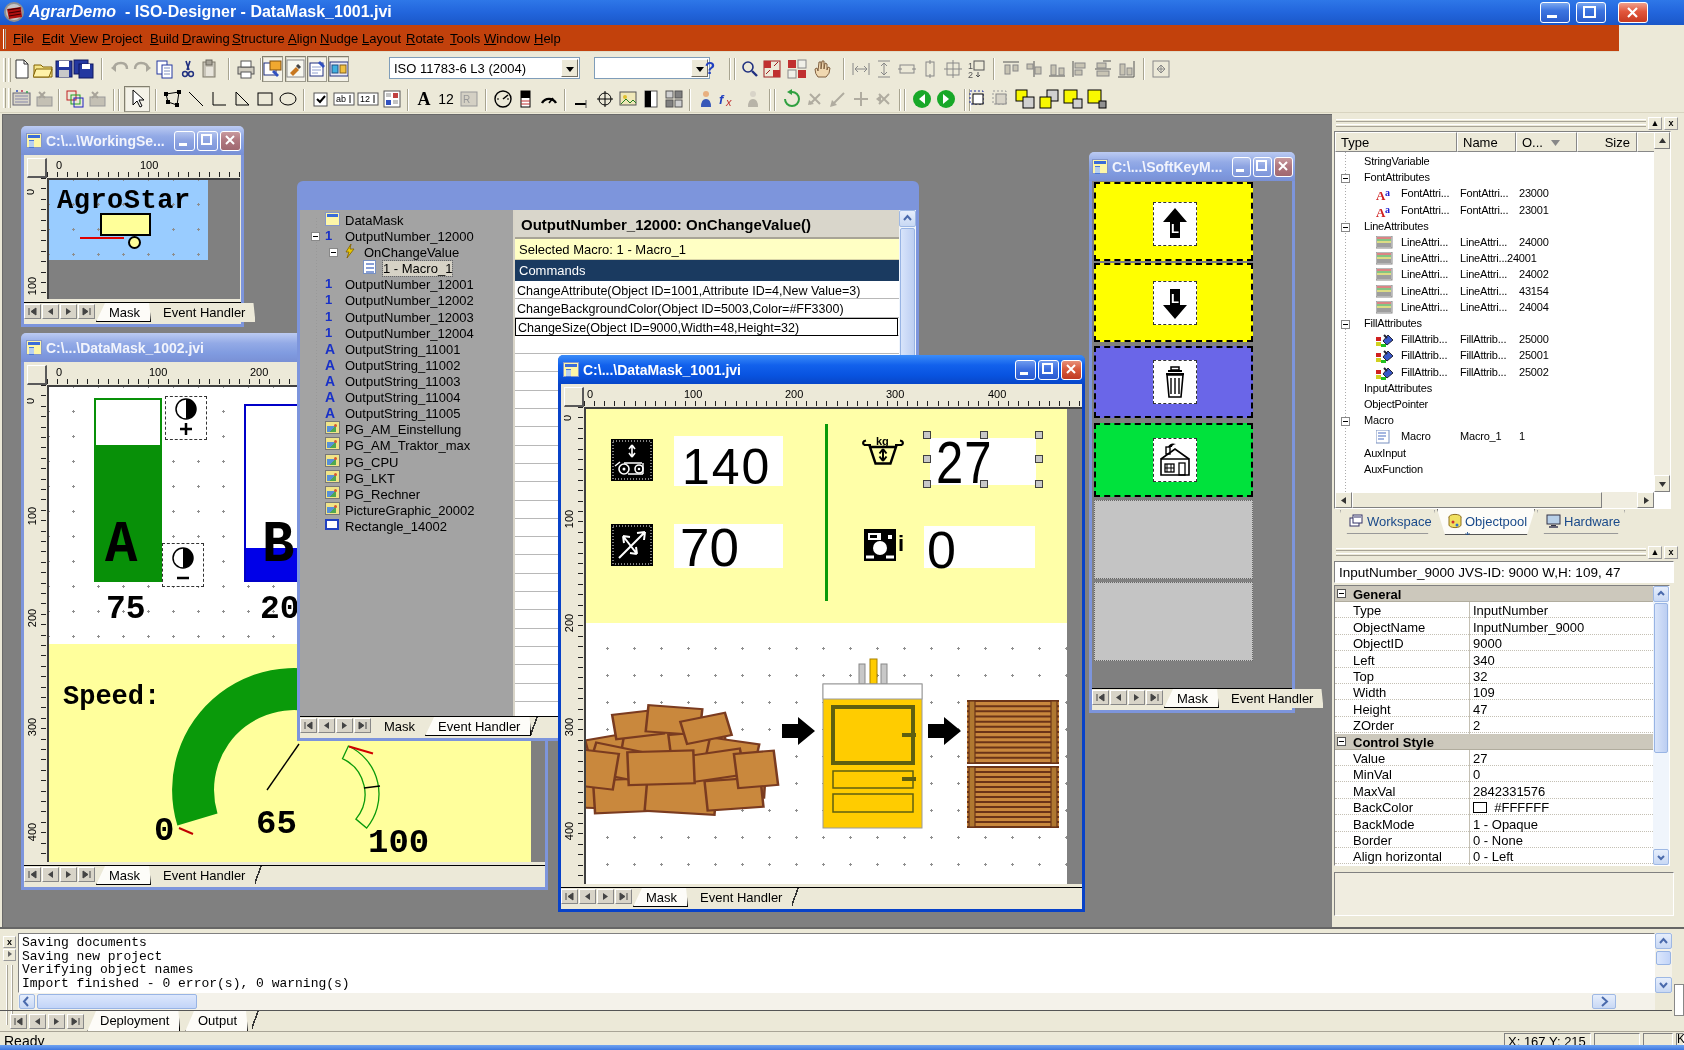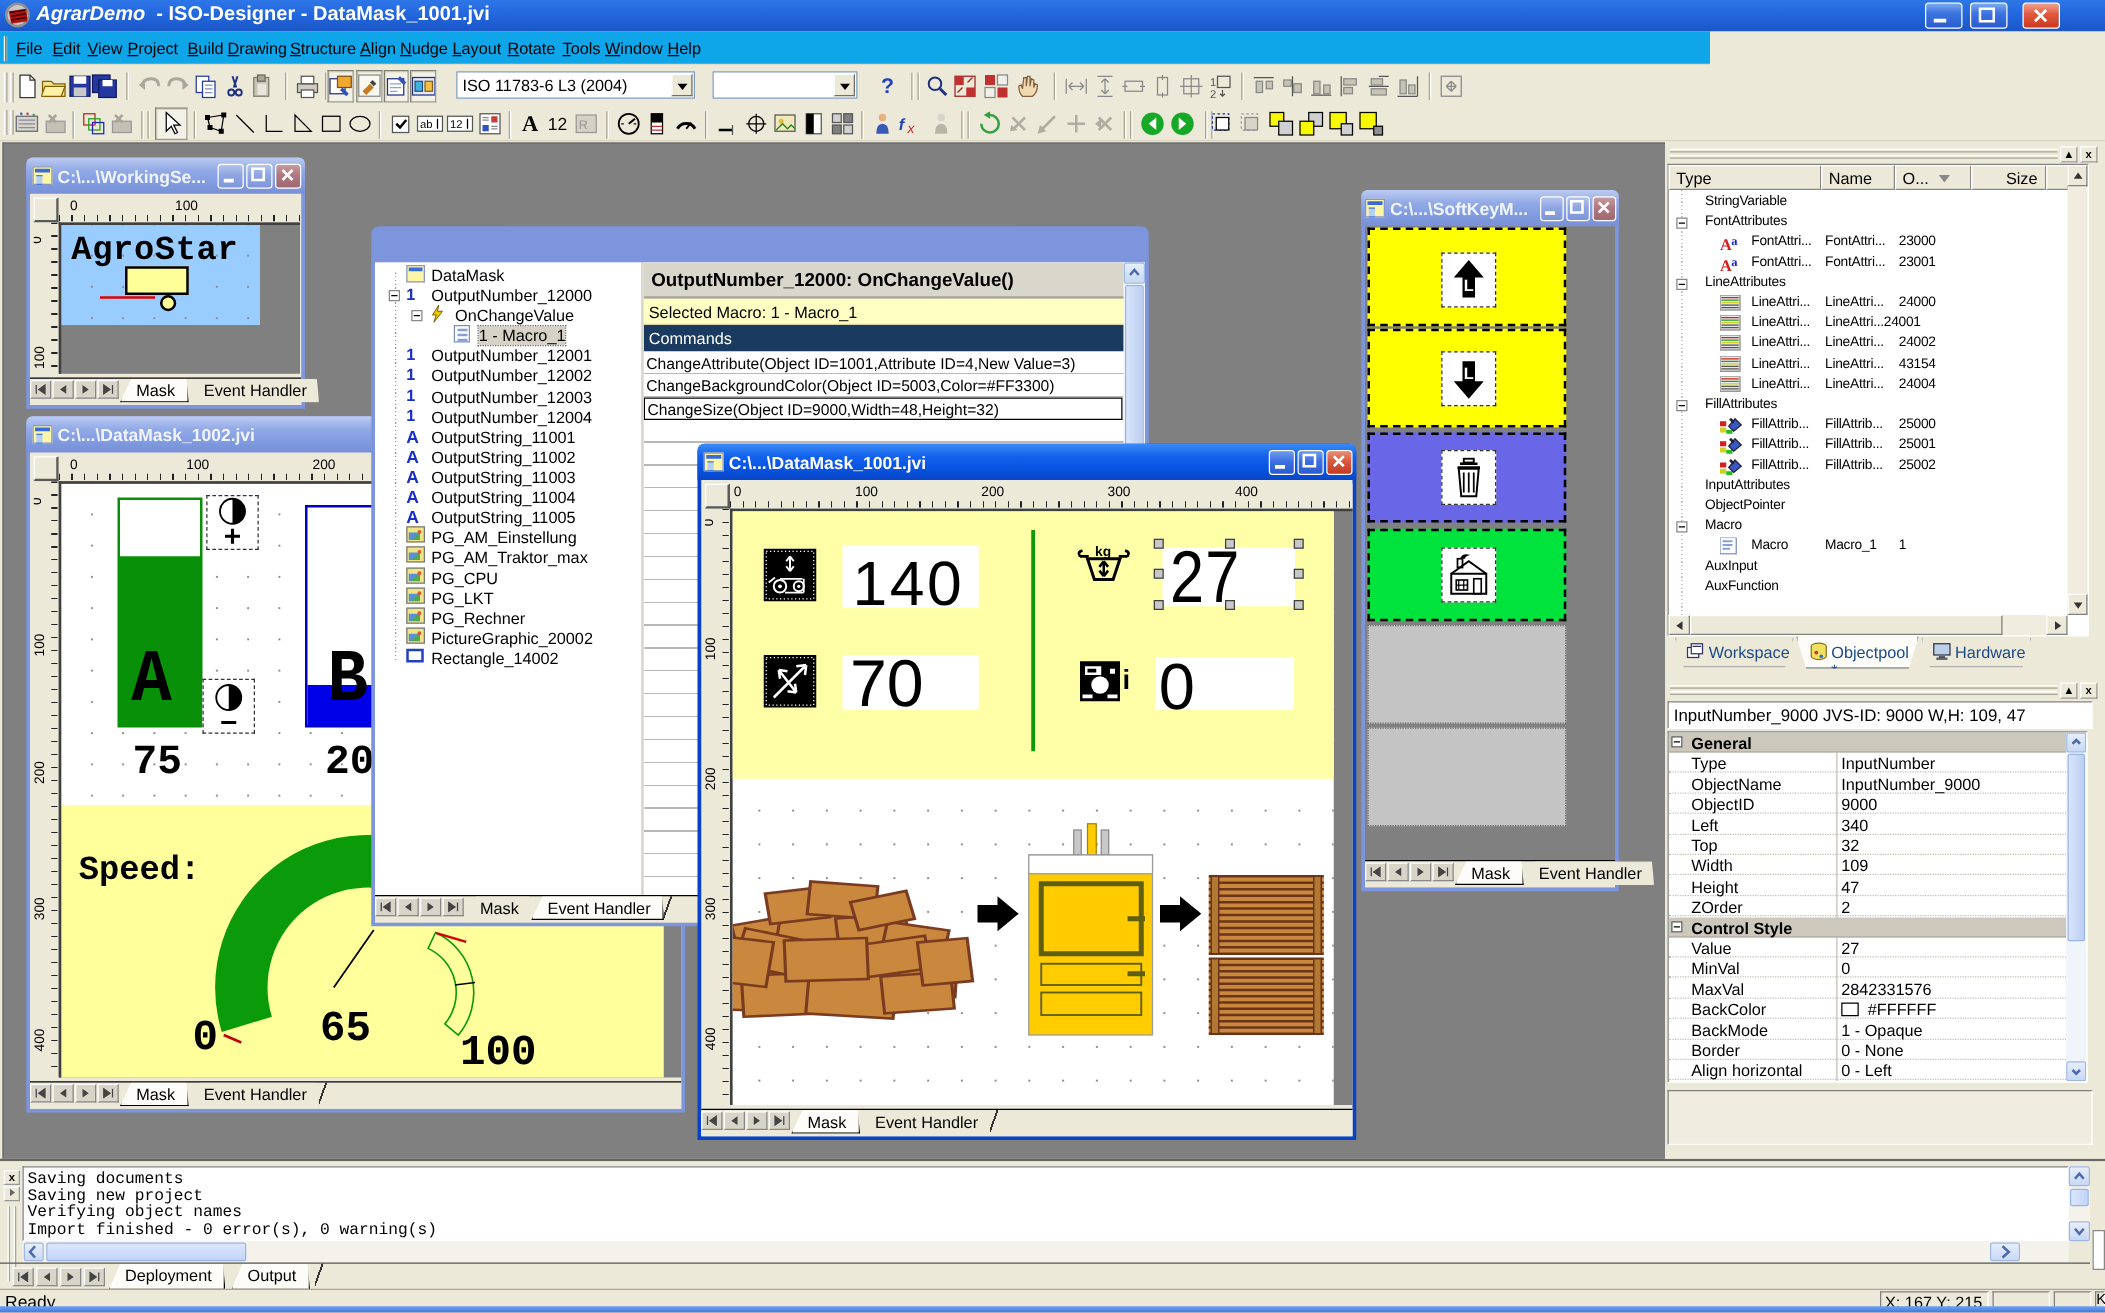--- a/index.html
+++ b/index.html
@@ -6,30 +6,30 @@
 body { font-family:"Liberation Sans", sans-serif; font-size:13px; background:#ECE9D8; position:relative; }
 .abs { position:absolute; }
 
 #titlebar { left:0; top:0; width:1684px; height:25px;
   background:linear-gradient(180deg,#2E77E8 0%,#2265DC 50%,#1A57C8 100%);
   color:#fff; }
 #titlebar .ttext { position:absolute; left:29px; top:3px; font-size:16px; font-weight:bold; white-space:nowrap; }
 .capbtn { position:absolute; top:2px; width:30px; height:21px; border-radius:3px; border:1px solid #fff;
   background:linear-gradient(180deg,#7BA8F0 0%,#3C74E0 40%,#2A5CCB 100%); }
 .capbtn.red { background:linear-gradient(180deg,#F0A08C 0%,#E2573C 45%,#C83A20 100%); }
-#menubar { left:0; top:25px; width:1368px; height:27px; background:#0ea5e9; border-bottom:1px solid #E0DCC8;}
+#menubar { left:0; top:25px; width:1619px; height:27px; background:#c2410c; border-bottom:1px solid #E0DCC8;}
 .menuitem { position:absolute; top:6px; font-size:13px; color:#000; }
 .menuitem u { text-decoration:underline; }
 .grip { position:absolute; width:3px; border-left:1px solid #fff; border-right:1px solid #A8A490; height:20px;}
 #toolbar1 { left:0; top:52px; width:1684px; height:33px; background:#ECE9D8; }
 #toolbar2 { left:0; top:85px; width:1684px; height:28px; background:#ECE9D8; border-bottom:1px solid #D8D4C0;}
 .tbtn { position:absolute; width:24px; height:24px; display:flex; align-items:center; justify-content:center; }
 .tbtn.pressed { border:1px solid #9C9A8C; background:#F4F2E8; border-top-color:#827F6F; border-left-color:#827F6F; box-shadow:inset 1px 1px 0 #d8d5c5;}
 .tsep { position:absolute; width:2px; height:22px; border-left:1px solid #A8A490; border-right:1px solid #fff; }
-.combo { position:absolute; height:22px; background:#fff; border:1px solid #7F9DB9; font-size:13px; }
+.combo { position:absolute; height:22px; background:#fff; border:1px solid #7F9DB9; font-size:13px;margin-left:24px; }
 .combo .cbtext{ position:absolute; left:4px; top:3px; }
 .combo .cbarr { position:absolute; right:1px; top:1px; bottom:1px; width:17px; background:#ECE9D8; border:1px solid #fff; border-right-color:#716F64; border-bottom-color:#716F64; }
 .combo .cbarr:after { content:""; position:absolute; left:4px; top:7px; border:4px solid transparent; border-top:5px solid #000; }
 
 #workspace { left:2px; top:114px; width:1330px; height:813px; background:#808080; border-top:1px solid #696969; border-left:1px solid #696969;}
 
 .xpwin { position:absolute; border-radius:6px 6px 0 0; }
 .xpwin .body { position:absolute; left:3px; right:3px; bottom:3px; top:29px; background:#ECE9D8; }
 .xpwin .tb { position:absolute; left:0; right:0; top:0; height:29px; border-radius:5px 5px 0 0;
   display:flex; align-items:center; padding-left:5px; color:#fff; font-weight:bold; font-size:14px; white-space:nowrap;}
@@ -805,21 +805,21 @@
         </span>
     <span class="tab sel">Mask</span>
         <span class="tab">Event Handler</span>
         <span class="tabslash"></span>
   </div>
  </div>
 </div>
 
 <div class="xpwin ina" style="left:297px;top:181px;width:622px;height:560px">
  <div class="body">
-  <div class="abs" style="left:0;top:0;width:213px;bottom:22px;background:#ffffff;overflow:hidden" id="mmtree">
+  <div class="abs" style="left:0;top:0;width:213px;bottom:22px;background:#a3a3a3;overflow:hidden" id="mmtree">
     <div class="abs" style="left:16px;top:8px;width:1px;height:310px;background-image:repeating-linear-gradient(180deg,#999 0 1px,transparent 1px 3px)"></div>
     <span class="tico" style="left:25px;top:2px"><span class="ti-win"></span></span>
         <span class="tlbl" style="left:45px;top:3px">DataMask</span>
     <span class="texp" style="left:11px;top:22px"></span>
     <span class="tico" style="left:25px;top:18px"><span class="ti-num">1</span></span>
         <span class="tlbl" style="left:45px;top:19px">OutputNumber_12000</span>
     <span class="texp" style="left:29px;top:38px"></span>
     <span class="tico" style="left:44px;top:34px"><svg width="12" height="14">
             <path d="M7 0 L2 8 L5 8 L3 14 L10 5 L6 5 Z" fill="#E8C800" stroke="#806000" stroke-width="0.8"></path>
           </svg></span>

